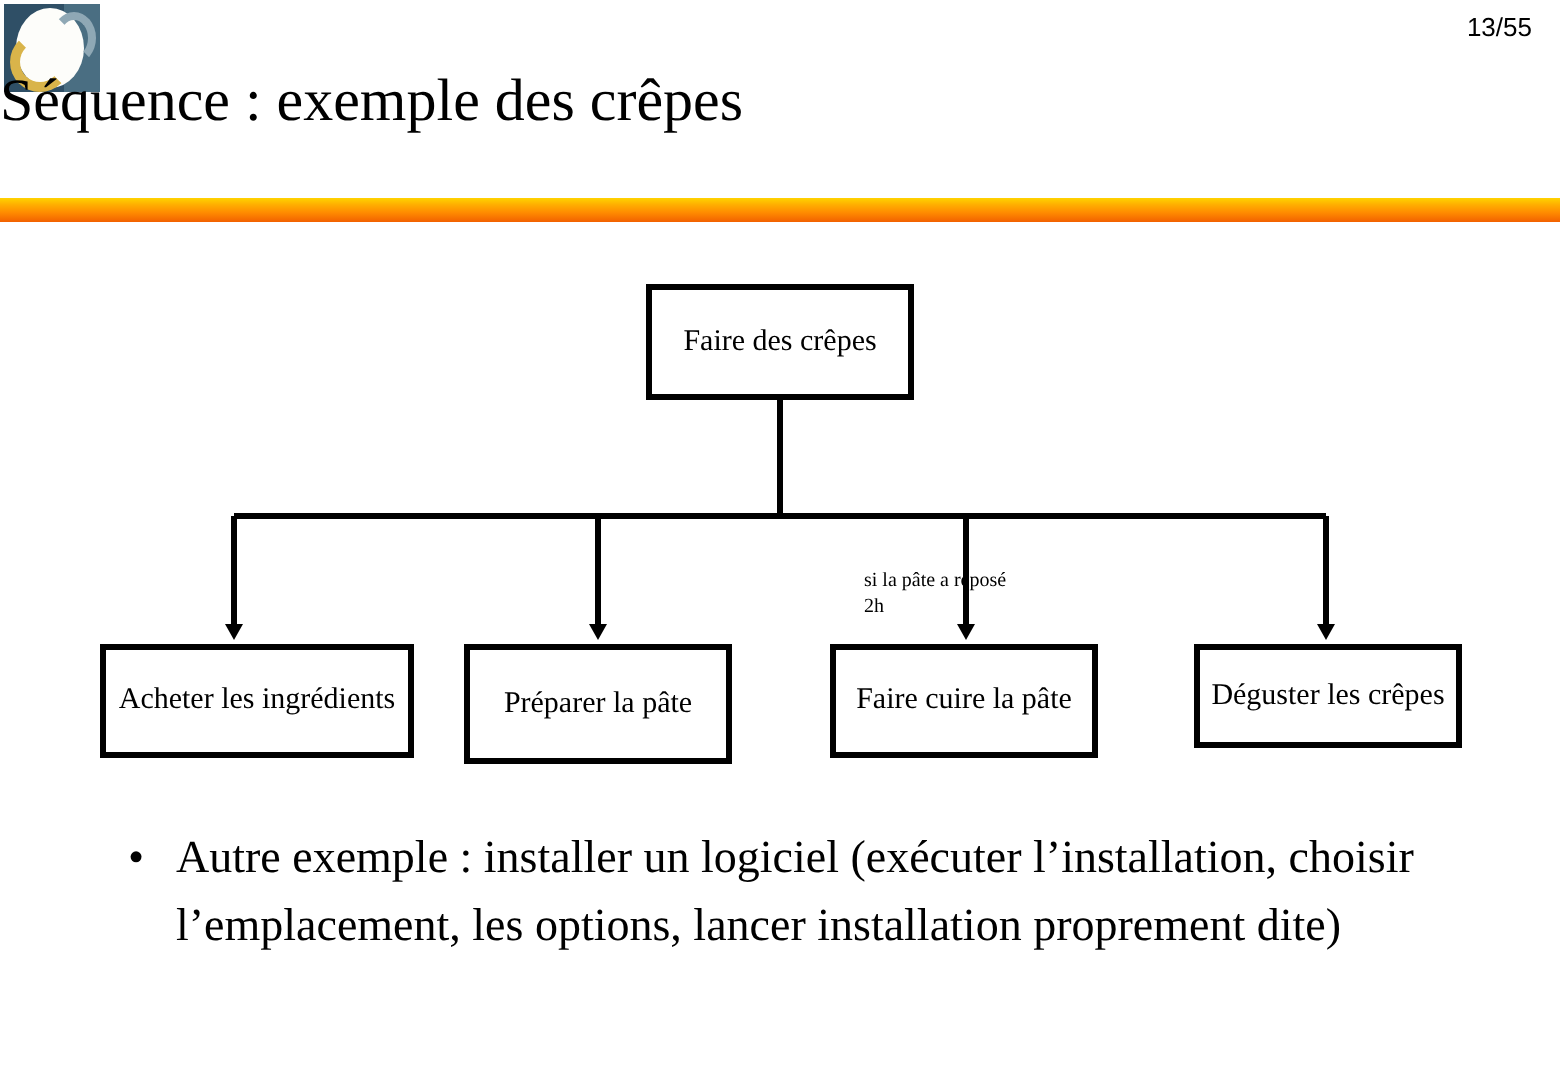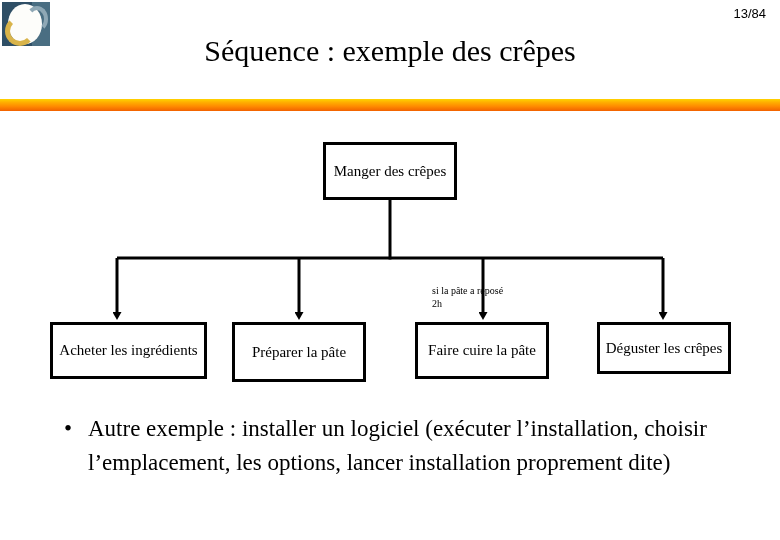--- a/index.html
+++ b/index.html
@@ -109,21 +109,21 @@
     font-family: "Liberation Sans", "DejaVu Sans", sans-serif;
     font-size: 13px;
     color: #000000;
   }
 
   #slide-title {
     position: absolute;
     left: 0;
     top: 32px;
     width: 780px;
-    text-align: center;
+    text-align: left;
     font-family: "Liberation Serif", "DejaVu Serif", serif;
     font-size: 30px;
     line-height: 38px;
     color: #000000;
   }
 
   #divider-bar {
     position: absolute;
     left: 0;
     top: 99px;
@@ -208,21 +208,21 @@
 <div id="logo">
   <div id="logo-mark">
     <div class="logo-band-blue"></div>
     <div class="logo-band-teal"></div>
     <div class="logo-oval"></div>
     <div class="logo-arc"></div>
     <div class="logo-arc2"></div>
   </div>
 </div>
 
-<div id="page-number">13/84</div>
+<div id="page-number">13/55</div>
 
 <div id="slide-title">Séquence : exemple des crêpes</div>
 
 <div id="divider-bar"></div>
 
 <svg id="diagram" viewBox="0 0 780 540" width="780" height="540" xmlns="http://www.w3.org/2000/svg">
   <defs>
     <marker id="arrowhead" markerWidth="9" markerHeight="9" refX="4" refY="4.5" orient="auto" markerUnits="userSpaceOnUse">
       <path d="M0,0 L8,4.5 L0,9 z" fill="#000000"></path>
     </marker>
@@ -231,21 +231,21 @@
   <line x1="390" y1="200" x2="390" y2="259.5" stroke="#000000" stroke-width="3"></line>
 
   <line x1="117" y1="258" x2="663" y2="258" stroke="#000000" stroke-width="3"></line>
 
   <line x1="117" y1="258" x2="117" y2="316" stroke="#000000" stroke-width="3" marker-end="url(#arrowhead)"></line>
   <line x1="299" y1="258" x2="299" y2="316" stroke="#000000" stroke-width="3" marker-end="url(#arrowhead)"></line>
   <line x1="483" y1="258" x2="483" y2="316" stroke="#000000" stroke-width="3" marker-end="url(#arrowhead)"></line>
   <line x1="663" y1="258" x2="663" y2="316" stroke="#000000" stroke-width="3" marker-end="url(#arrowhead)"></line>
 </svg>
 
-<div class="node-box" id="node-root">Manger des crêpes</div>
+<div class="node-box" id="node-root">Faire des crêpes</div>
 
 <div class="node-box" id="node-buy">Acheter les ingrédients</div>
 
 <div class="node-box" id="node-prep">Préparer la pâte</div>
 
 <div class="node-box" id="node-cook">Faire cuire la pâte</div>
 
 <div class="node-box" id="node-eat">Déguster les crêpes</div>
 
 <div class="guard-label">si la pâte a reposé 2h</div>

